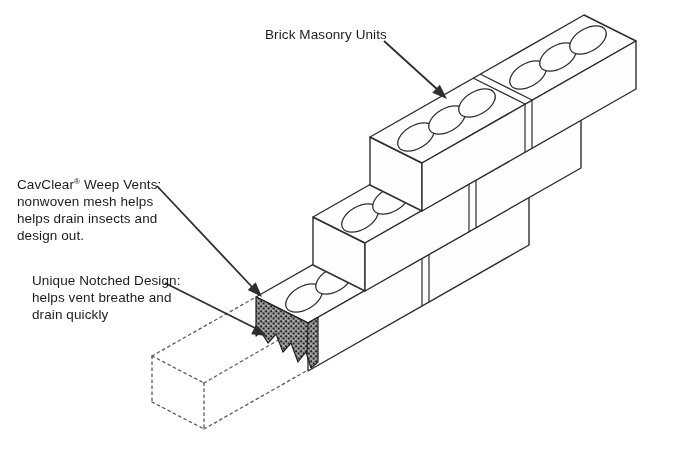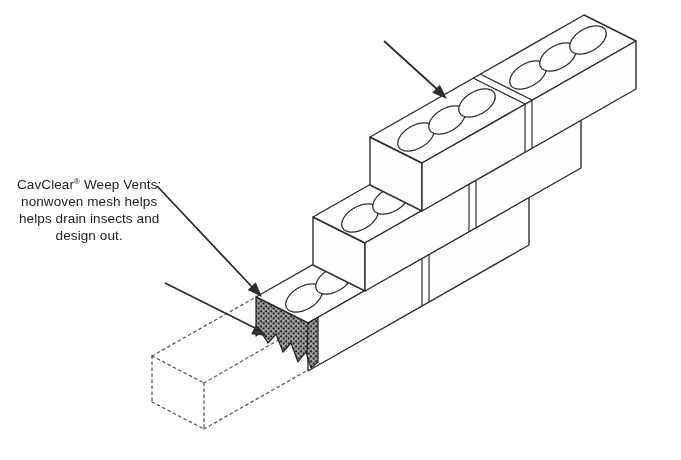--- a/index.html
+++ b/index.html
@@ -117,22 +117,30 @@
     <g>
       <line class="leader" x1="157" y1="186" x2="253" y2="288"></line>
       <polygon class="arrowhead" points="262,297 255.7,282.3 247.7,289.9"></polygon>
     </g>
     <g>
       <line class="leader" x1="165" y1="283" x2="255" y2="328"></line>
       <polygon class="arrowhead" points="267,336 256.1,324.4 251.1,334.2"></polygon>
     </g>
   </svg>
 
+  <div class="diagram-label" style="left:265px;top:26px;">
+    <span>Brick Masonry Units</span>
+  </div>
 
-  <div class="diagram-label" style="left:17px;top:176px;text-align:center;">
+  <div class="diagram-label" style="left:17px;top:176px;">
     <div><span>CavClear</span><span class="reg">®</span><span> Weep Vents:</span></div>
     <div>nonwoven mesh helps</div>
     <div>helps drain insects and</div>
     <div>design out.</div>
   </div>
 
+  <div class="diagram-label" style="left:32px;top:272px;">
+    <div>Unique Notched Design:</div>
+    <div>helps vent breathe and</div>
+    <div>drain quickly</div>
+  </div>
 
 </div>
 
 </body></html>

